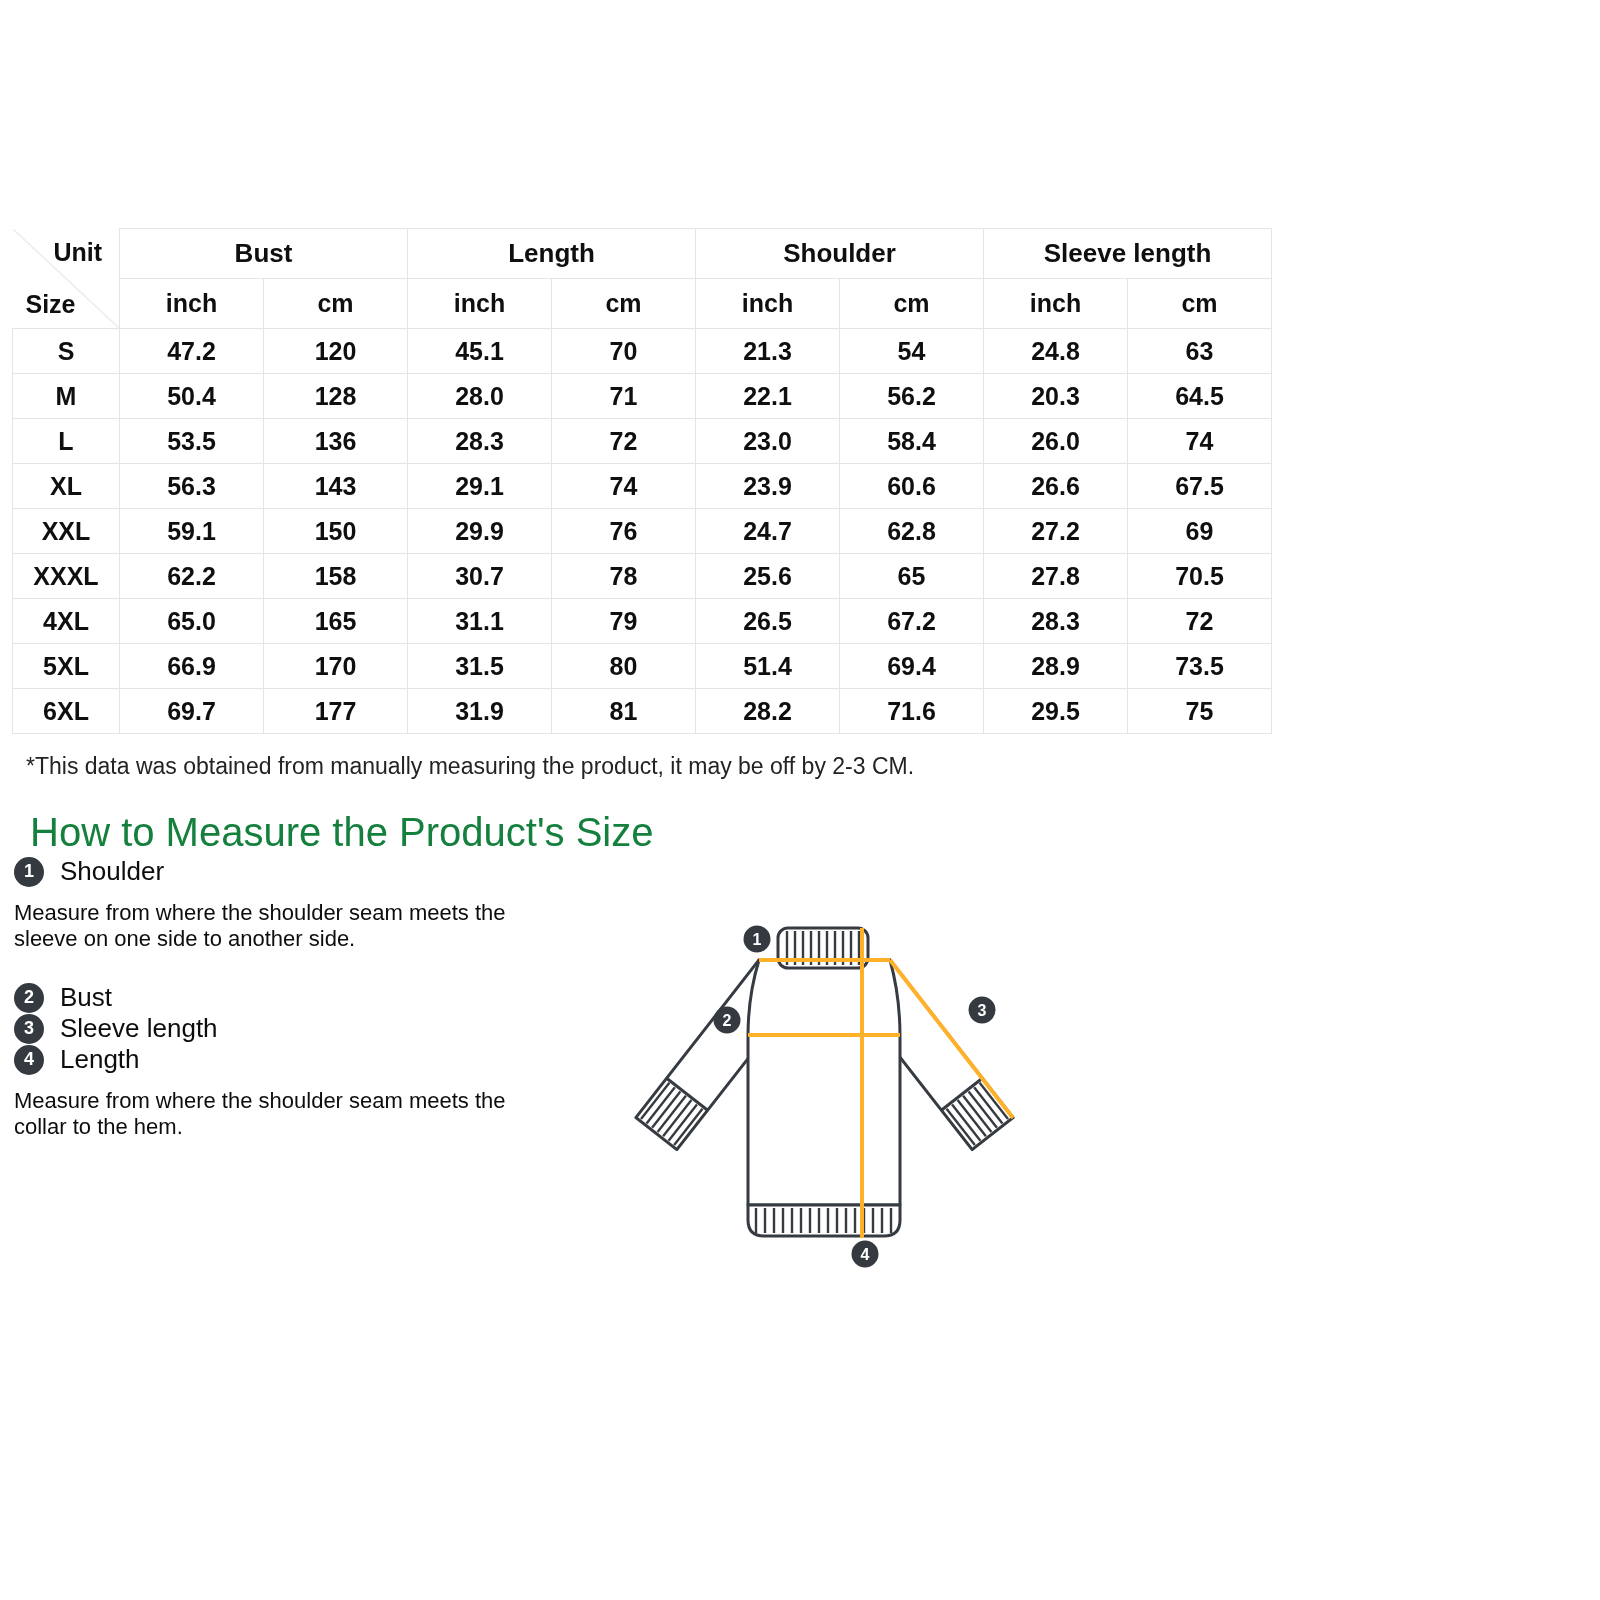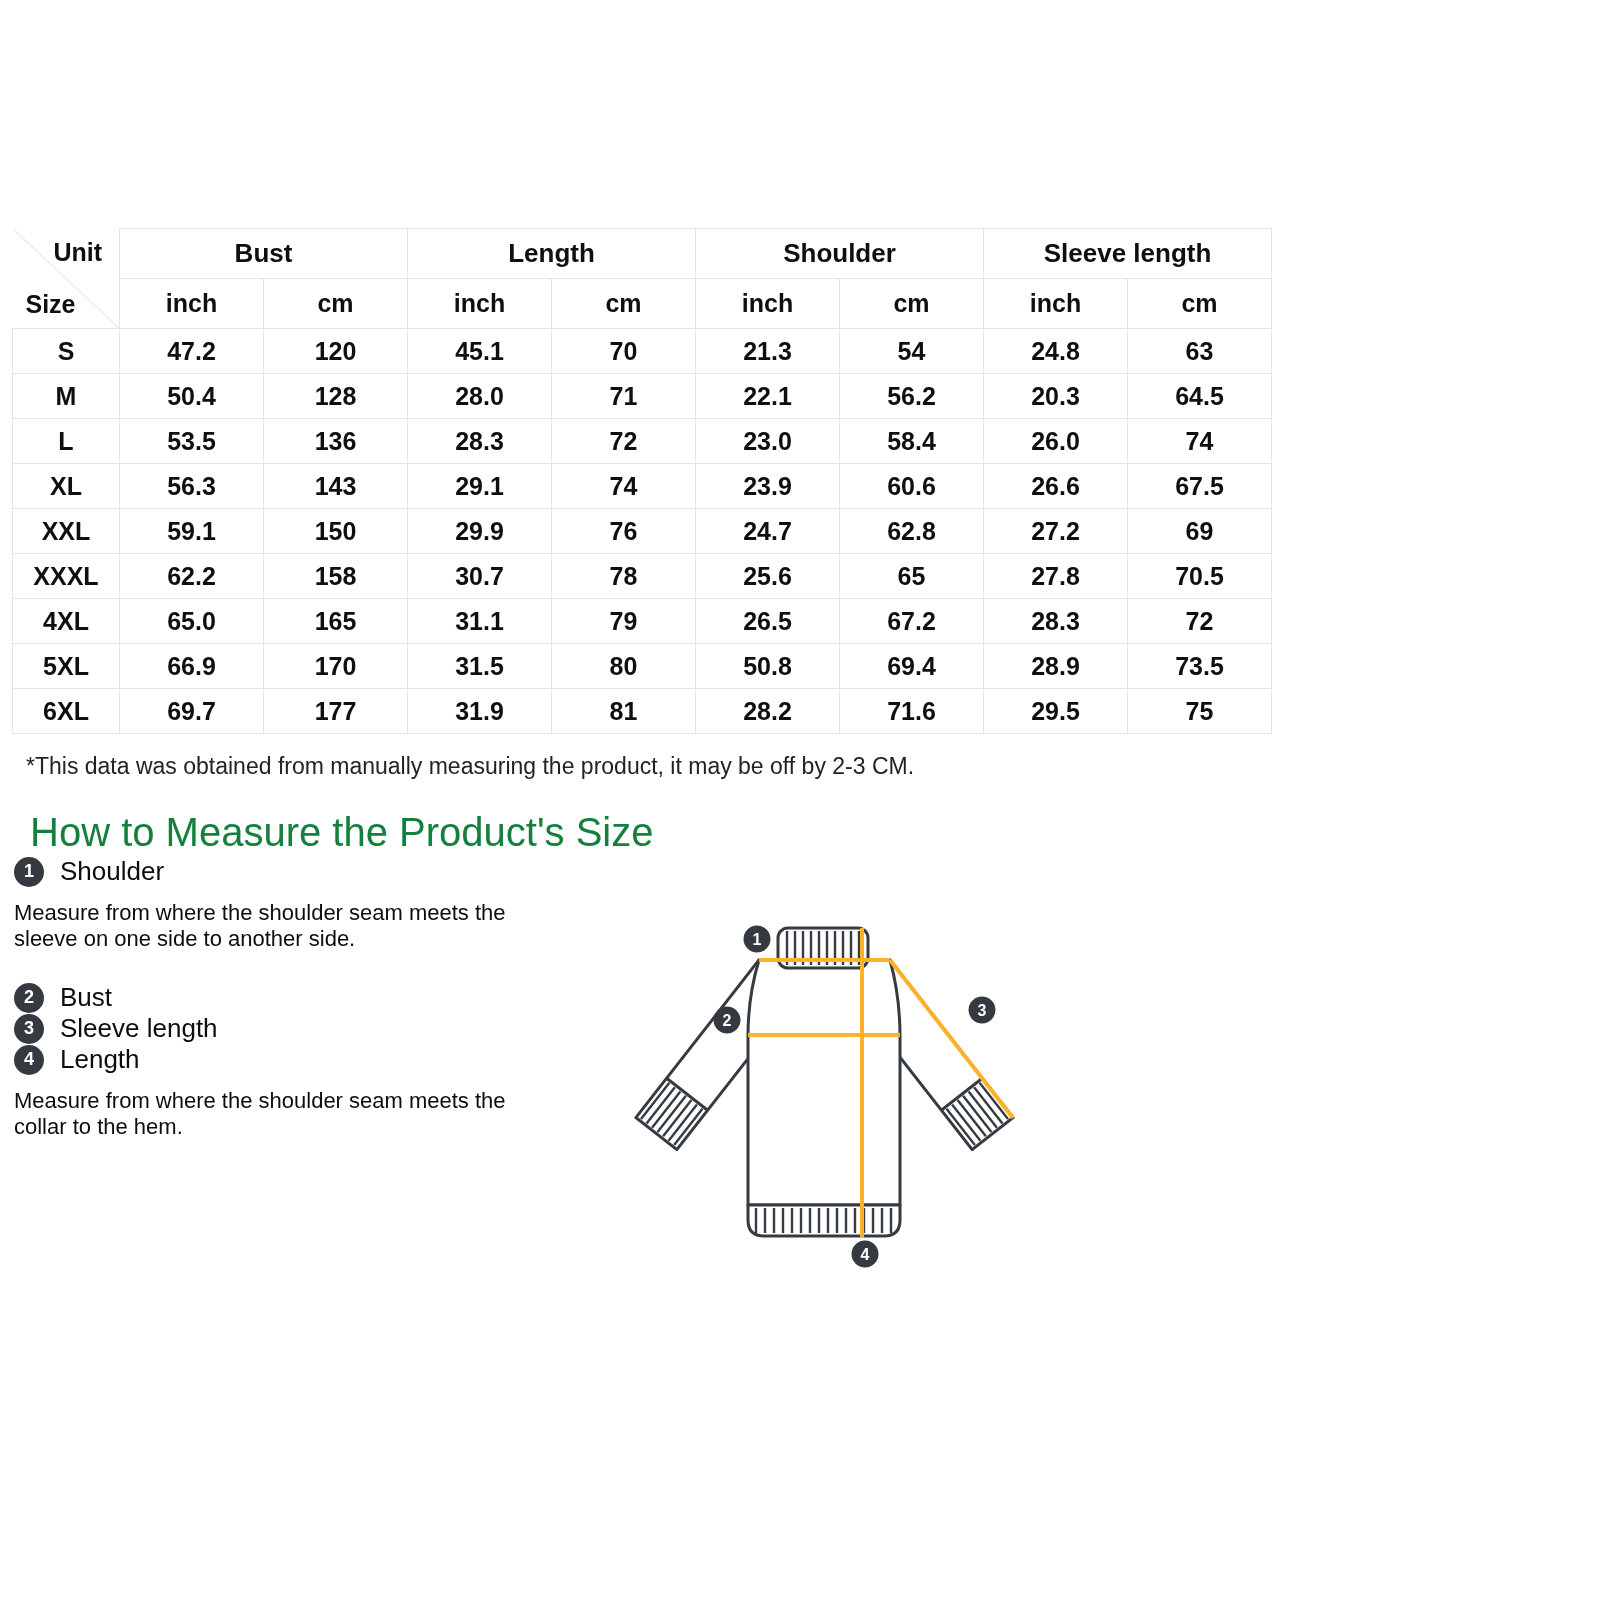--- a/index.html
+++ b/index.html
@@ -184,21 +184,21 @@
         <td>67.2</td>
         <td>28.3</td>
         <td>72</td>
       </tr>
       <tr>
         <th>5XL</th>
         <td>66.9</td>
         <td>170</td>
         <td>31.5</td>
         <td>80</td>
-        <td>50.8</td>
+        <td>51.4</td>
         <td>69.4</td>
         <td>28.9</td>
         <td>73.5</td>
       </tr>
       <tr>
         <th>6XL</th>
         <td>69.7</td>
         <td>177</td>
         <td>31.9</td>
         <td>81</td>

